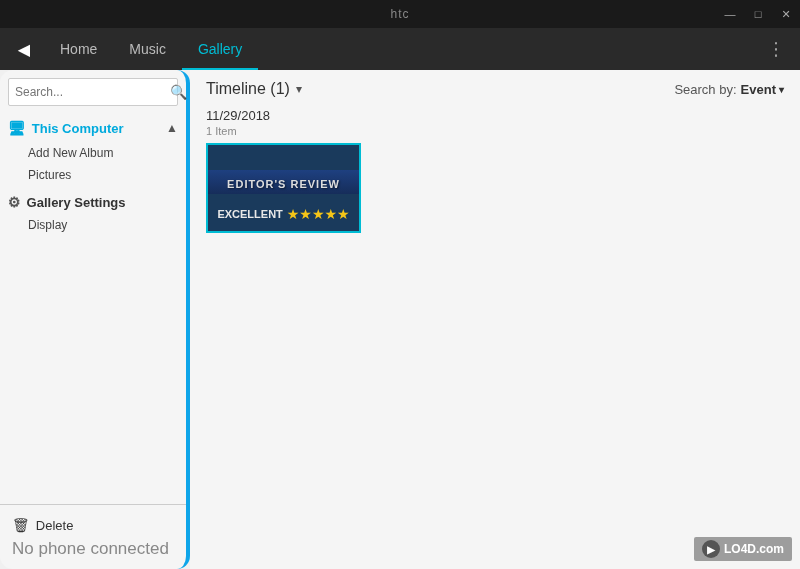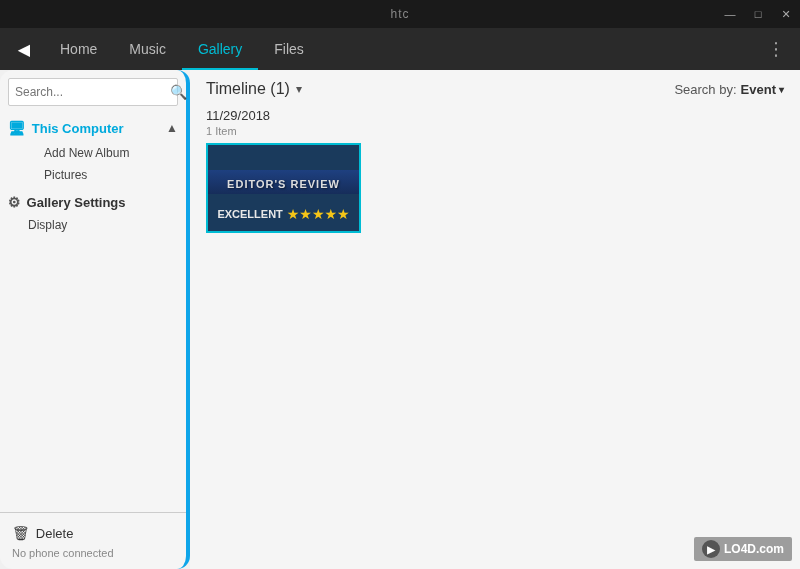--- a/index.html
+++ b/index.html
@@ -160,21 +160,20 @@
     .sidebar-item-computer .expand-arrow {
       margin-left: auto;
       font-size: 12px;
       color: #555;
     }
     .sidebar-sub-item {
       padding: 4px 8px 4px 28px;
       font-size: 12px;
       color: #444;
       cursor: pointer;
-      margin-left: 16px;
     }
 
     .sidebar-settings-header {
       display: flex;
       align-items: center;
       padding: 8px 8px 4px 8px;
       font-weight: bold;
       font-size: 13px;
       color: #333;
     }
@@ -200,21 +199,21 @@
       font-size: 13px;
       color: #333;
       cursor: pointer;
       padding: 4px;
     }
     .delete-btn .trash-icon {
       margin-right: 6px;
       font-size: 14px;
     }
     .no-phone {
-      font-size: 11px;
+      font-size: 17px;
       color: #888;
       padding: 2px 4px;
     }
 
     
     .content-area {
       flex: 1;
       background: #f5f5f5;
       display: flex;
       flex-direction: column;
@@ -360,21 +359,20 @@
     <button class="title-btn close-btn">✕</button>
   </div>
 </div>
 
 <div class="nav-bar">
   <div class="nav-back">◀</div>
   <div class="nav-tabs">
     <div class="nav-tab">Home</div>
     <div class="nav-tab">Music</div>
     <div class="nav-tab active">Gallery</div>
-    <div class="nav-tab">Files</div>
   </div>
   <div class="nav-menu-btn">⋮</div>
 </div>
 
 <div class="main-layout">
 
   <div class="sidebar">
     <div class="search-box">
       <input type="text" placeholder="Search..." style="">
       <span class="search-icon">🔍</span>

